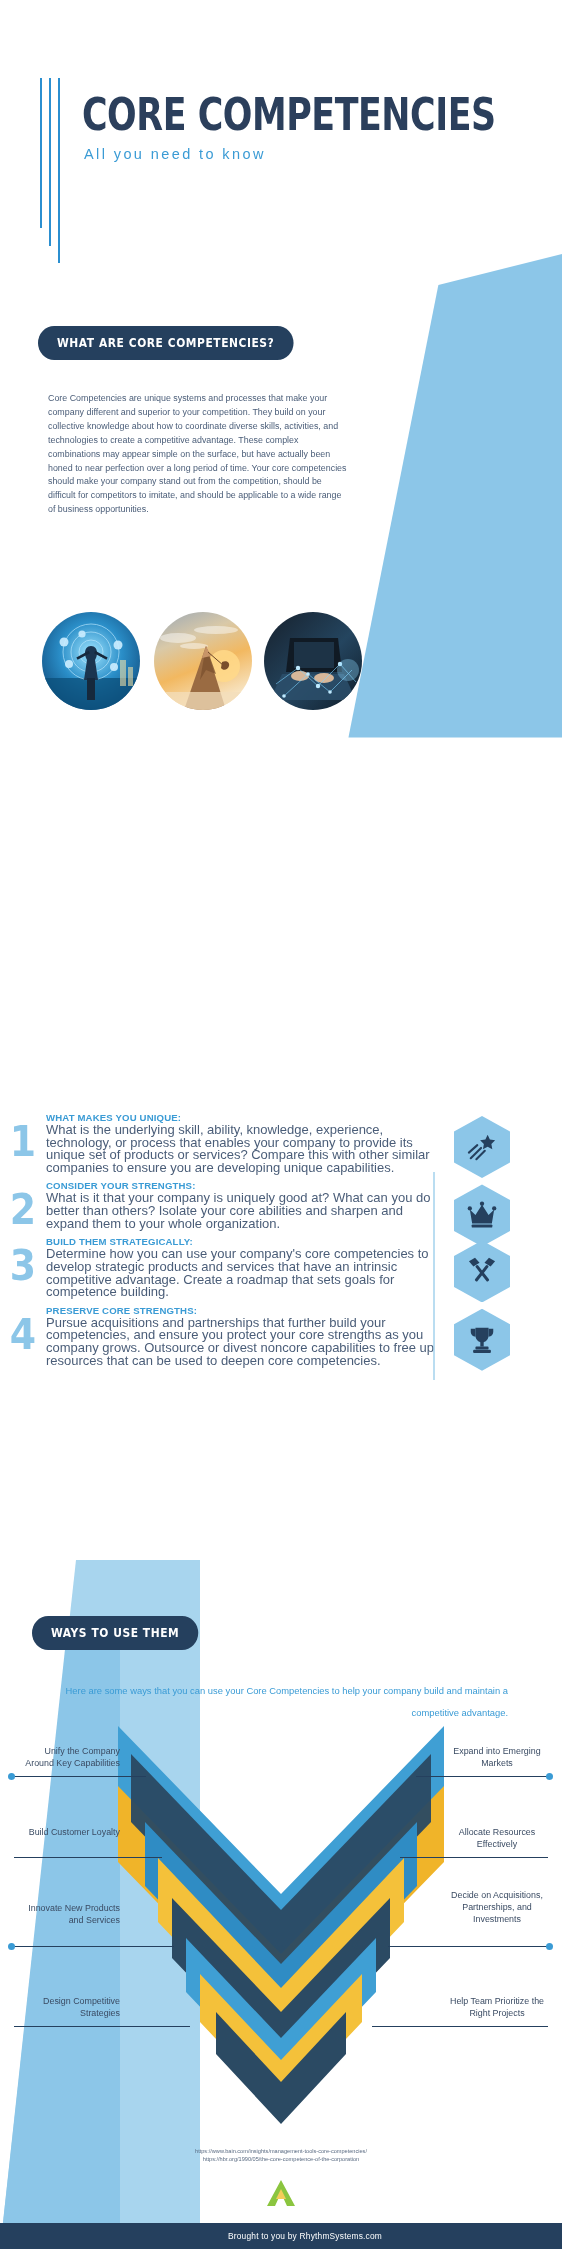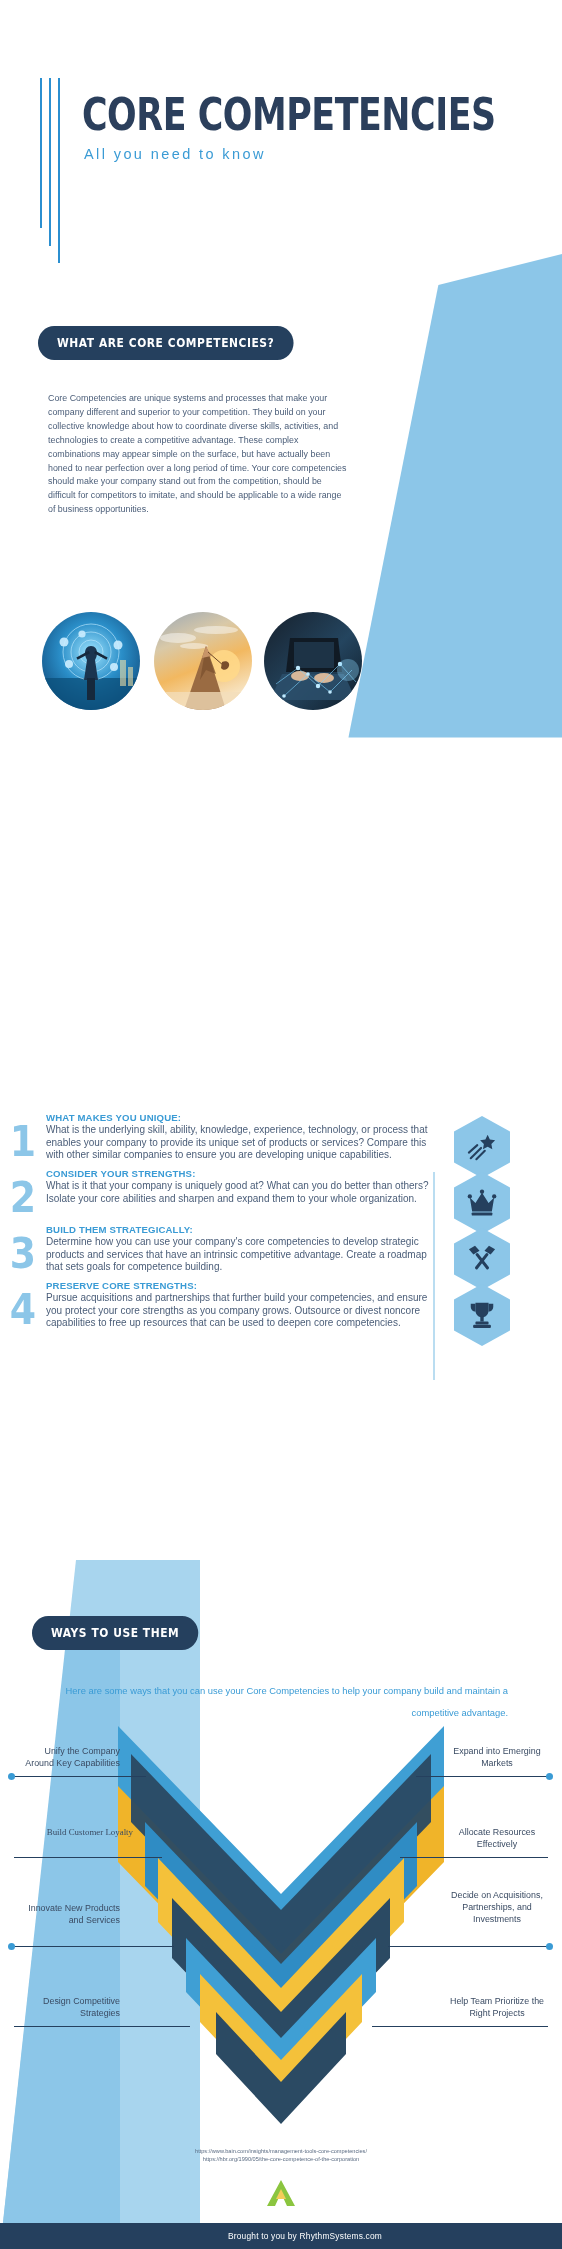--- a/index.html
+++ b/index.html
@@ -128,21 +128,21 @@
   }
   .step-body { flex: 1 1 auto; padding-right: 116px; }
   .step-title {
     font-size: 9.6px;
     font-weight: bold;
     color: #3a9bd5;
     letter-spacing: 0.15px;
     margin-bottom: 1px;
   }
   .step-text {
-    font-size: 10px;
+    font-size: 13px;
     line-height: 12.6px;
     color: #4a5d78;
   }
   .step-icon {
     position: absolute;
     right: 52px;
     top: 4px;
     width: 56px; height: 62px;
   }
   .hexwrap { position: relative; width: 56px; height: 62px; }
@@ -464,21 +464,21 @@
       <path d="M200 248 L281 334 L362 248 L362 296 L281 382 L200 296 Z" fill="#f4c13a"></path>
 
       <path d="M216 286 L281 356 L346 286 L346 328 L281 398 L216 328 Z" fill="#2b4a63"></path>
     </svg>
   </div>
 
   <div class="way-label way-left" style="top:1746px; left:14px; width:106px;">Unify the Company Around Key Capabilities</div>
   <div class="way-rule" style="top:1776px; left:14px; width:132px;"></div>
   <div class="way-dot" style="top:1773px; left:8px;"></div>
 
-  <div class="way-label way-left" style="top:1827px; left:27px; width:106px;font-family:Liberation Serif, serif;">Build Customer Loyalty</div>
+  <div class="way-label way-left" style="top:1827px; left:14px; width:106px;">Build Customer Loyalty</div>
   <div class="way-rule" style="top:1857px; left:14px; width:148px;"></div>
 
   <div class="way-label way-left" style="top:1903px; left:14px; width:106px;">Innovate New Products and Services</div>
   <div class="way-rule" style="top:1946px; left:14px; width:160px;"></div>
   <div class="way-dot" style="top:1943px; left:8px;"></div>
 
   <div class="way-label way-left" style="top:1996px; left:14px; width:106px;">Design Competitive Strategies</div>
   <div class="way-rule" style="top:2026px; left:14px; width:176px;"></div>
 
   <div class="way-label way-right" style="top:1746px; left:444px; width:106px;">Expand into Emerging Markets</div>

